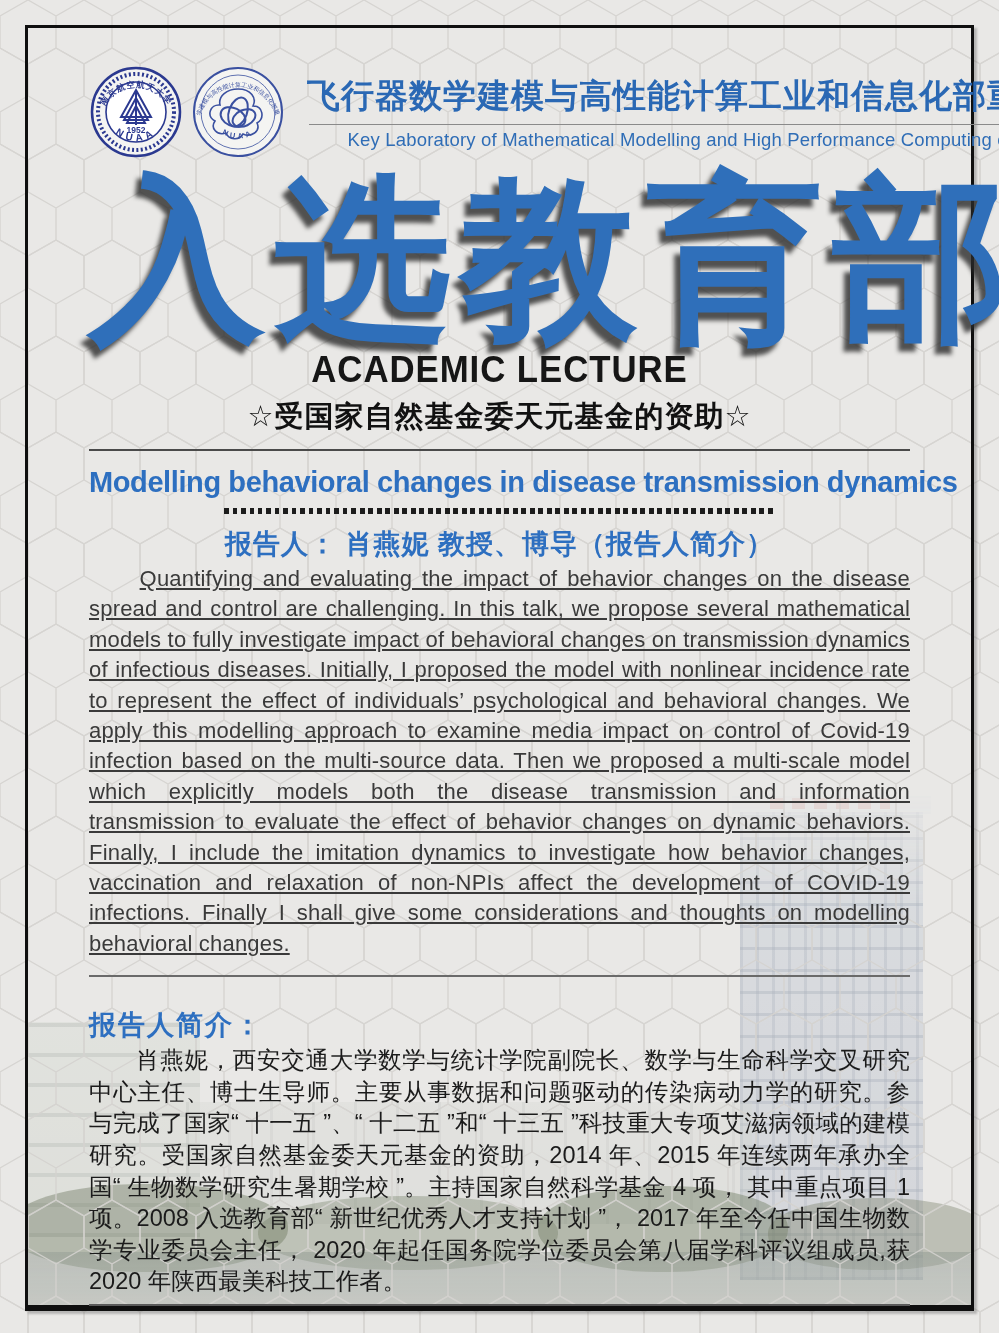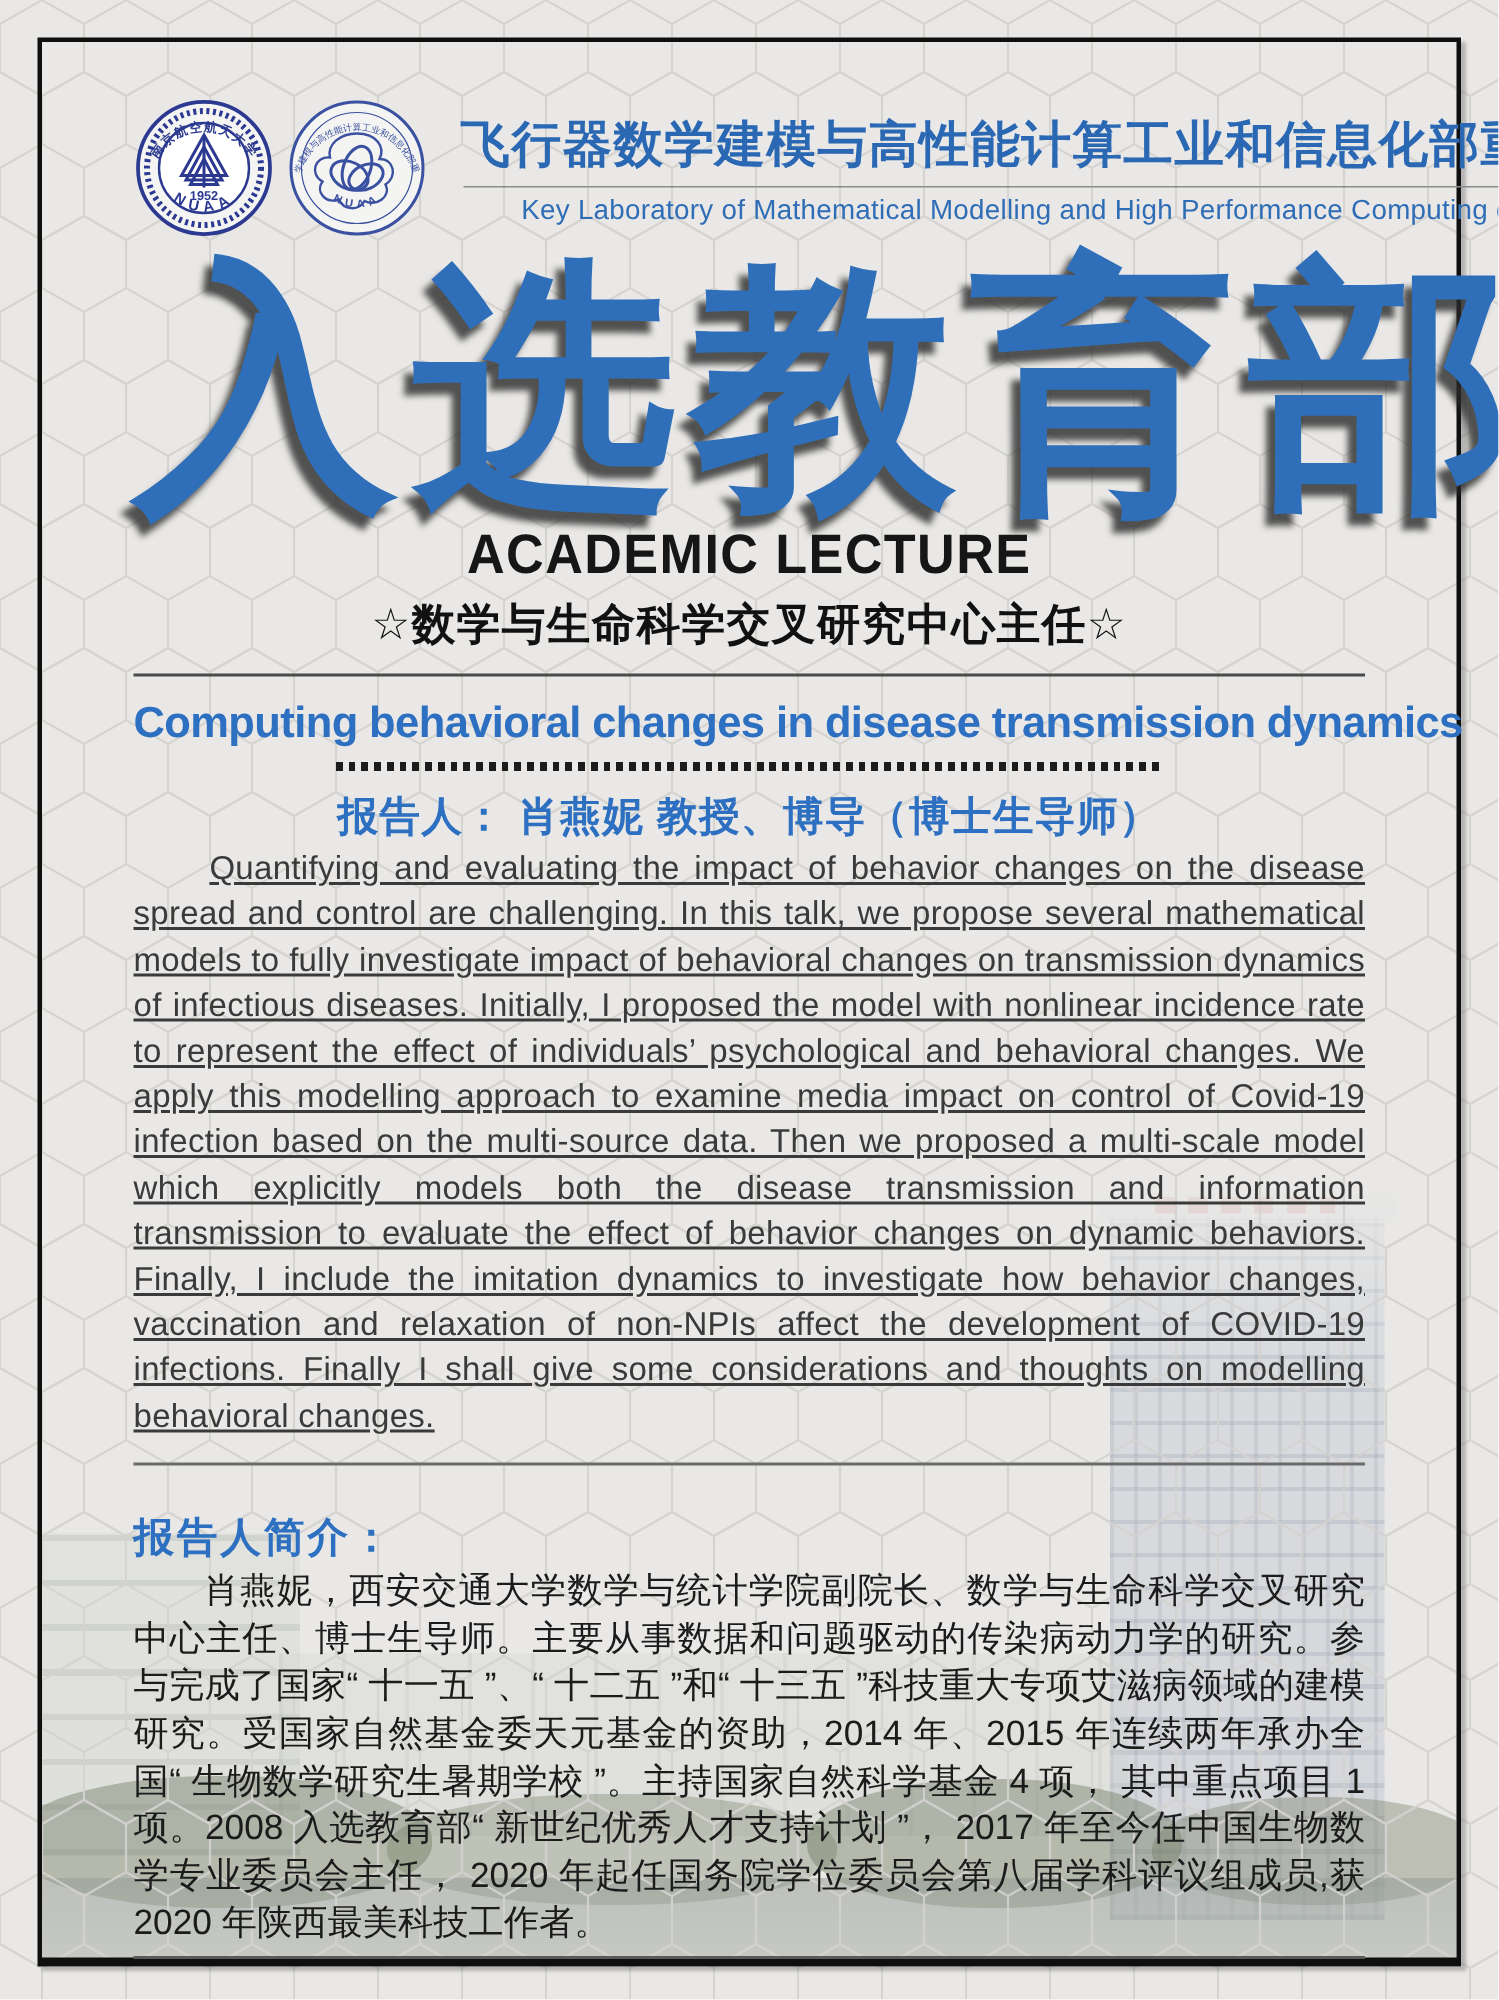--- a/index.html
+++ b/index.html
@@ -163,27 +163,27 @@
       </div>
       <div class="labname">
         <div class="labname-zh">飞行器数学建模与高性能计算工业和信息化部重点实验室</div>
         <div class="labname-rule"></div>
         <div class="labname-en">Key Laboratory of Mathematical Modelling and High Performance Computing of Air Vehicles</div>
       </div>
     </div>
 
     <div class="title-zh">入选教育部</div>
     <div class="title-en">ACADEMIC LECTURE</div>
-    <div class="series">☆数学与生命科学交叉研究中心主任☆</div>
+    <div class="series">☆受国家自然基金委天元基金的资助☆</div>
 
     <div class="rule"></div>
 
-    <div class="talk-title">Computing behavioral changes in disease transmission dynamics</div>
+    <div class="talk-title">Modelling behavioral changes in disease transmission dynamics</div>
     <div class="dotted"></div>
-    <div class="speaker">报告人： 肖燕妮 教授、博导（博士生导师）</div>
+    <div class="speaker">报告人： 肖燕妮 教授、博导（报告人简介）</div>
 
     <div class="abstract">Quantifying and evaluating the impact of behavior changes on the disease spread and control are challenging. In this talk, we propose several mathematical models to fully investigate impact of behavioral changes on transmission dynamics of infectious diseases. Initially, I proposed the model with nonlinear incidence rate to represent the effect of individuals’ psychological and behavioral changes. We apply this modelling approach to examine media impact on control of Covid-19 infection based on the multi-source data.  Then we proposed a multi-scale model which explicitly models both the disease transmission and information transmission to evaluate the effect of behavior changes on dynamic behaviors. Finally, I include the imitation dynamics to investigate how behavior changes, vaccination and relaxation of non-NPIs affect the development of COVID-19 infections. Finally I shall give some considerations and thoughts on modelling behavioral changes.</div>
 
     <div class="rule rule2"></div>
 
     <div class="bio-heading">报告人简介：</div>
     <div class="bio-text">肖燕妮，西安交通大学数学与统计学院副院长、数学与生命科学交叉研究中心主任、博士生导师。主要从事数据和问题驱动的传染病动力学的研究。参与完成了国家“ 十一五 ”、“ 十二五 ”和“ 十三五 ”科技重大专项艾滋病领域的建模研究。受国家自然基金委天元基金的资助，2014 年、2015 年连续两年承办全国“ 生物数学研究生暑期学校 ”。主持国家自然科学基金 4 项， 其中重点项目 1 项。2008 入选教育部“ 新世纪优秀人才支持计划 ”， 2017 年至今任中国生物数学专业委员会主任， 2020 年起任国务院学位委员会第八届学科评议组成员,获 2020 年陕西最美科技工作者。</div>
 
     <div class="rule rule3"></div>
 

